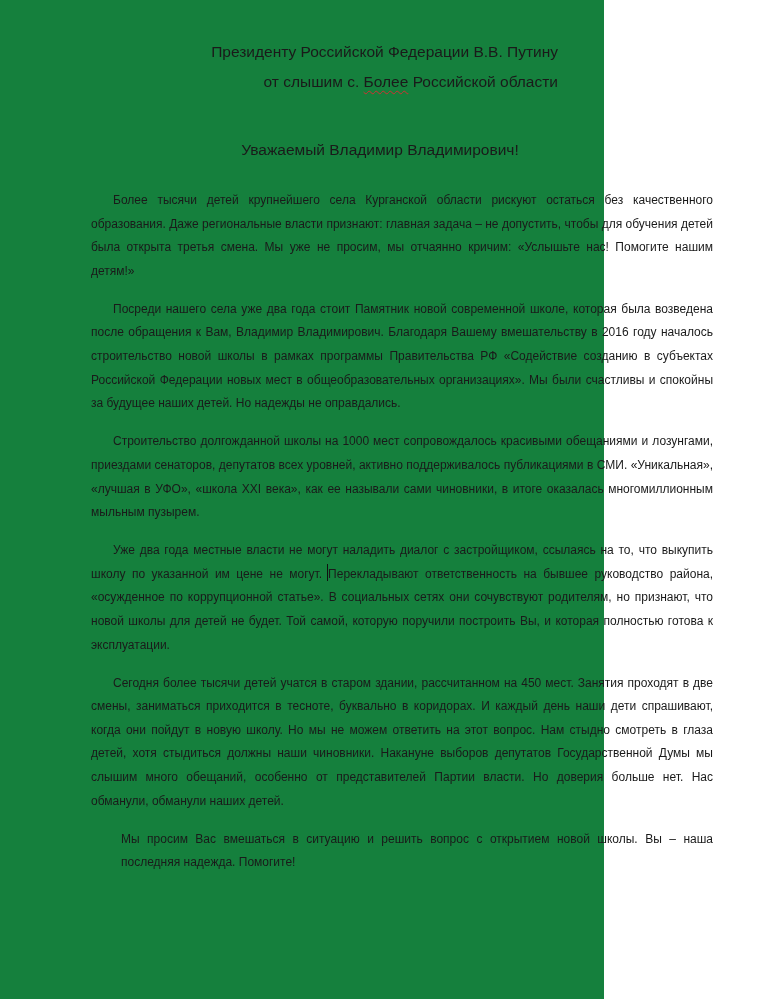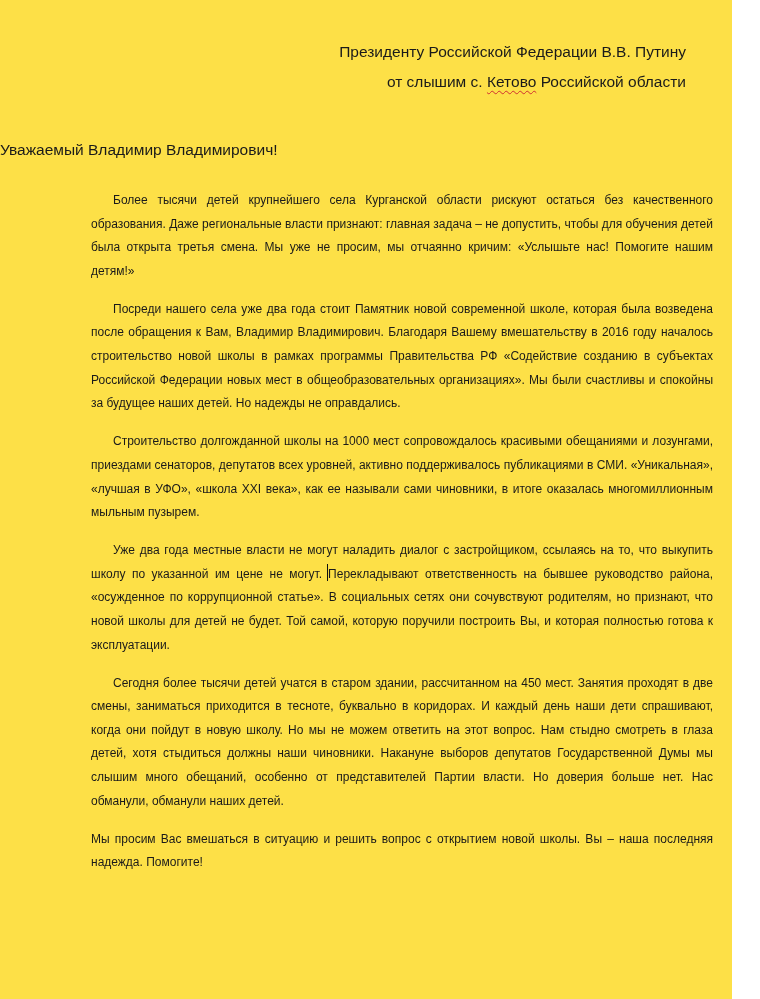--- a/index.html
+++ b/index.html
@@ -1,47 +1,47 @@
 <!DOCTYPE html>
 <html><head>
 <meta charset="utf-8">
 <style>
   html, body { margin: 0; padding: 0; background: #ffffff; }
   body {
     width: 760px; height: 999px; overflow: hidden; position: relative;
     font-family: "Liberation Sans", sans-serif; color: #1a1a1a;
   }
-  .page { position: absolute; left: 0; top: 0; width: 732px; height: 999px; background: #fde047; }
+  .page { position: absolute; left: 0; top: 0; width: 604px; height: 999px; background: #15803d; }
   .addressee {
     position: absolute; right: 46px; top: 37px; text-align: right;
     font-size: 15.5px; line-height: 30px;
   }
   .spell { text-decoration: underline wavy #d03030; text-decoration-thickness: 1px; text-underline-offset: 3px; }
   .greeting {
-    position: absolute; left: 0; width: 760px; top: 141px; 
+    position: absolute; left: 0; width: 760px; top: 141px; text-align: center;
     font-size: 15.5px;
   }
   .body-text {
     position: absolute; left: 91px; width: 622px; top: 189px;
     font-size: 12px; line-height: 23.6px; text-align: justify;
   }
   .body-text p { margin: 0 0 14.5px 0; text-indent: 22px; }
-  .body-text p.noindent { text-indent: 0; }
+  .body-text p.noindent { text-indent: 0; margin-left: 30px; }
   .cursor {
     display: inline-block; width: 1.5px; height: 17px; background: #111;
     vertical-align: -3px; margin-right: 0px; margin-left: -2px;
   }
 </style>
 </head>
 <body>
 
 <div class="page">
   <div class="addressee">
     <div>Президенту Российской Федерации В.В. Путину</div>
-    <div><span>от слышим с. </span><span class="spell">Кетово</span><span> Российской области</span></div>
+    <div><span>от слышим с. </span><span class="spell">Более</span><span> Российской области</span></div>
   </div>
 
   <div class="greeting">Уважаемый Владимир Владимирович!</div>
 
   <div class="body-text">
     <p>Более тысячи детей крупнейшего села Курганской области рискуют остаться без качественного образования. Даже региональные власти признают: главная задача – не допустить, чтобы для обучения детей была открыта третья смена. Мы уже не просим, мы отчаянно кричим: «Услышьте нас! Помогите нашим детям!»</p>
     <p>Посреди нашего села уже два года стоит Памятник новой современной школе, которая была возведена после обращения к Вам, Владимир Владимирович. Благодаря Вашему вмешательству в 2016 году началось строительство новой школы в рамках программы Правительства РФ «Содействие созданию в субъектах Российской Федерации новых мест в общеобразовательных организациях». Мы были счастливы и спокойны за будущее наших детей. Но надежды не оправдались.</p>
     <p>Строительство долгожданной школы на 1000 мест сопровождалось красивыми обещаниями и лозунгами, приездами сенаторов, депутатов всех уровней, активно поддерживалось публикациями в СМИ. «Уникальная», «лучшая в УФО», «школа XXI века», как ее называли сами чиновники, в итоге оказалась многомиллионным мыльным пузырем.</p>
     <p><span>Уже два года местные власти не могут наладить диалог с застройщиком, ссылаясь на то, что выкупить школу по указанной им цене не могут. </span><span class="cursor"></span><span>Перекладывают ответственность на бывшее руководство района, «осужденное по коррупционной статье». В социальных сетях они сочувствуют родителям, но признают, что новой школы для детей не будет. Той самой, которую поручили построить Вы, и которая полностью готова к эксплуатации.</span></p>
     <p>Сегодня более тысячи детей учатся в старом здании, рассчитанном на 450 мест. Занятия проходят в две смены, заниматься приходится в тесноте, буквально в коридорах. И каждый день наши дети спрашивают, когда они пойдут в новую школу. Но мы не можем ответить на этот вопрос. Нам стыдно смотреть в глаза детей, хотя стыдиться должны наши чиновники. Накануне выборов депутатов Государственной Думы мы слышим много обещаний, особенно от представителей Партии власти. Но доверия больше нет. Нас обманули, обманули наших детей.</p>

